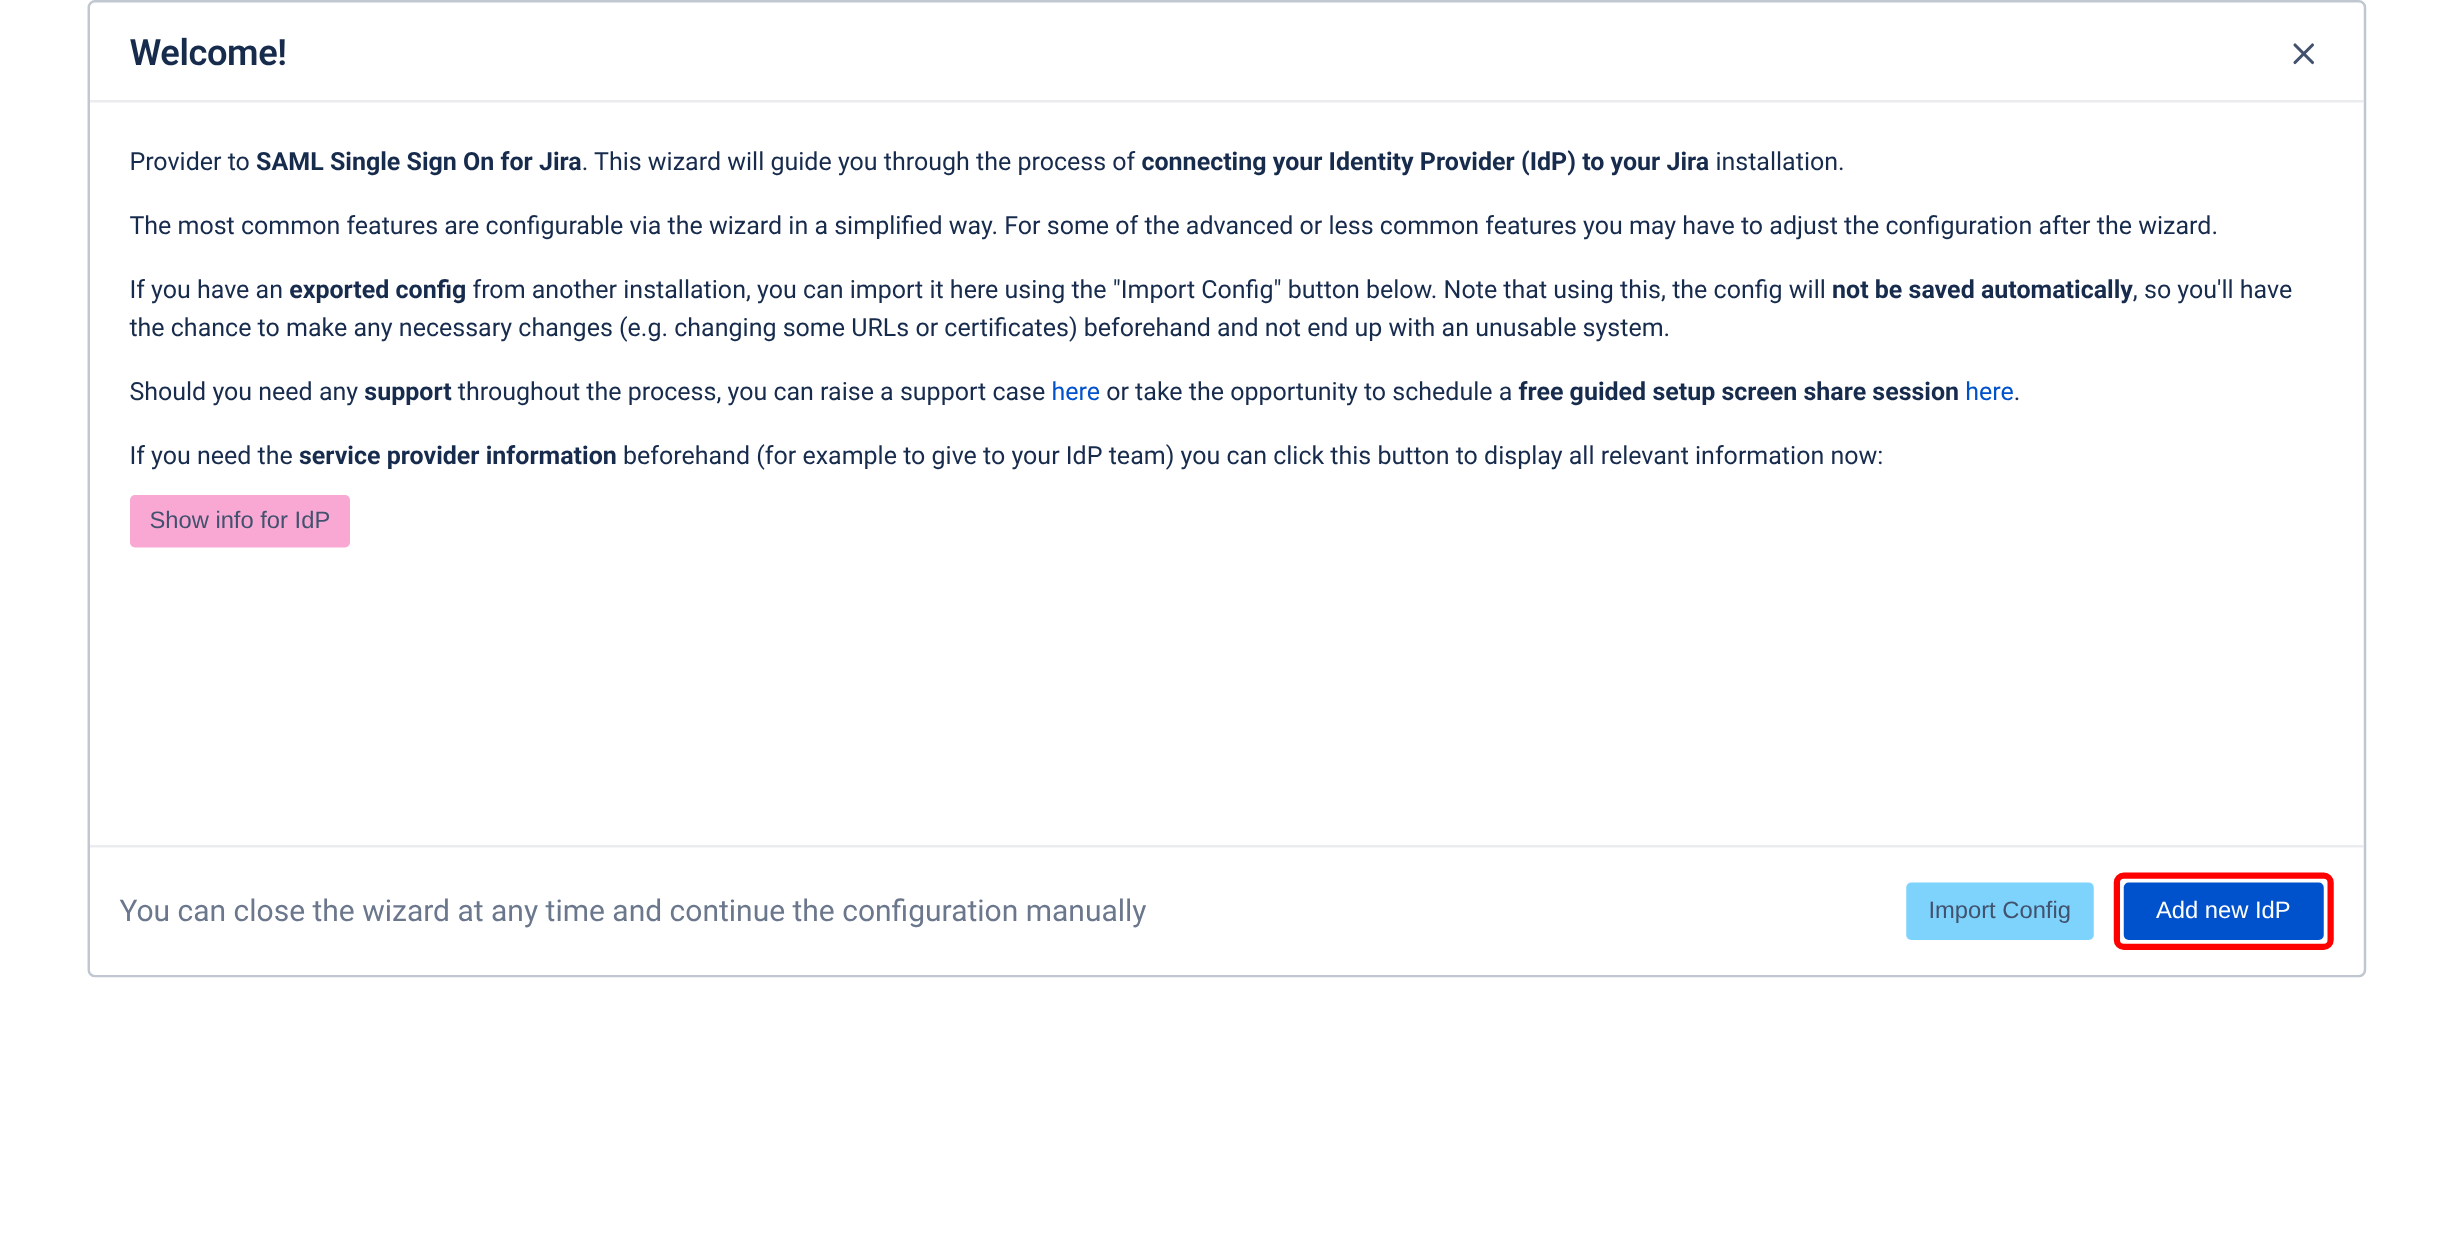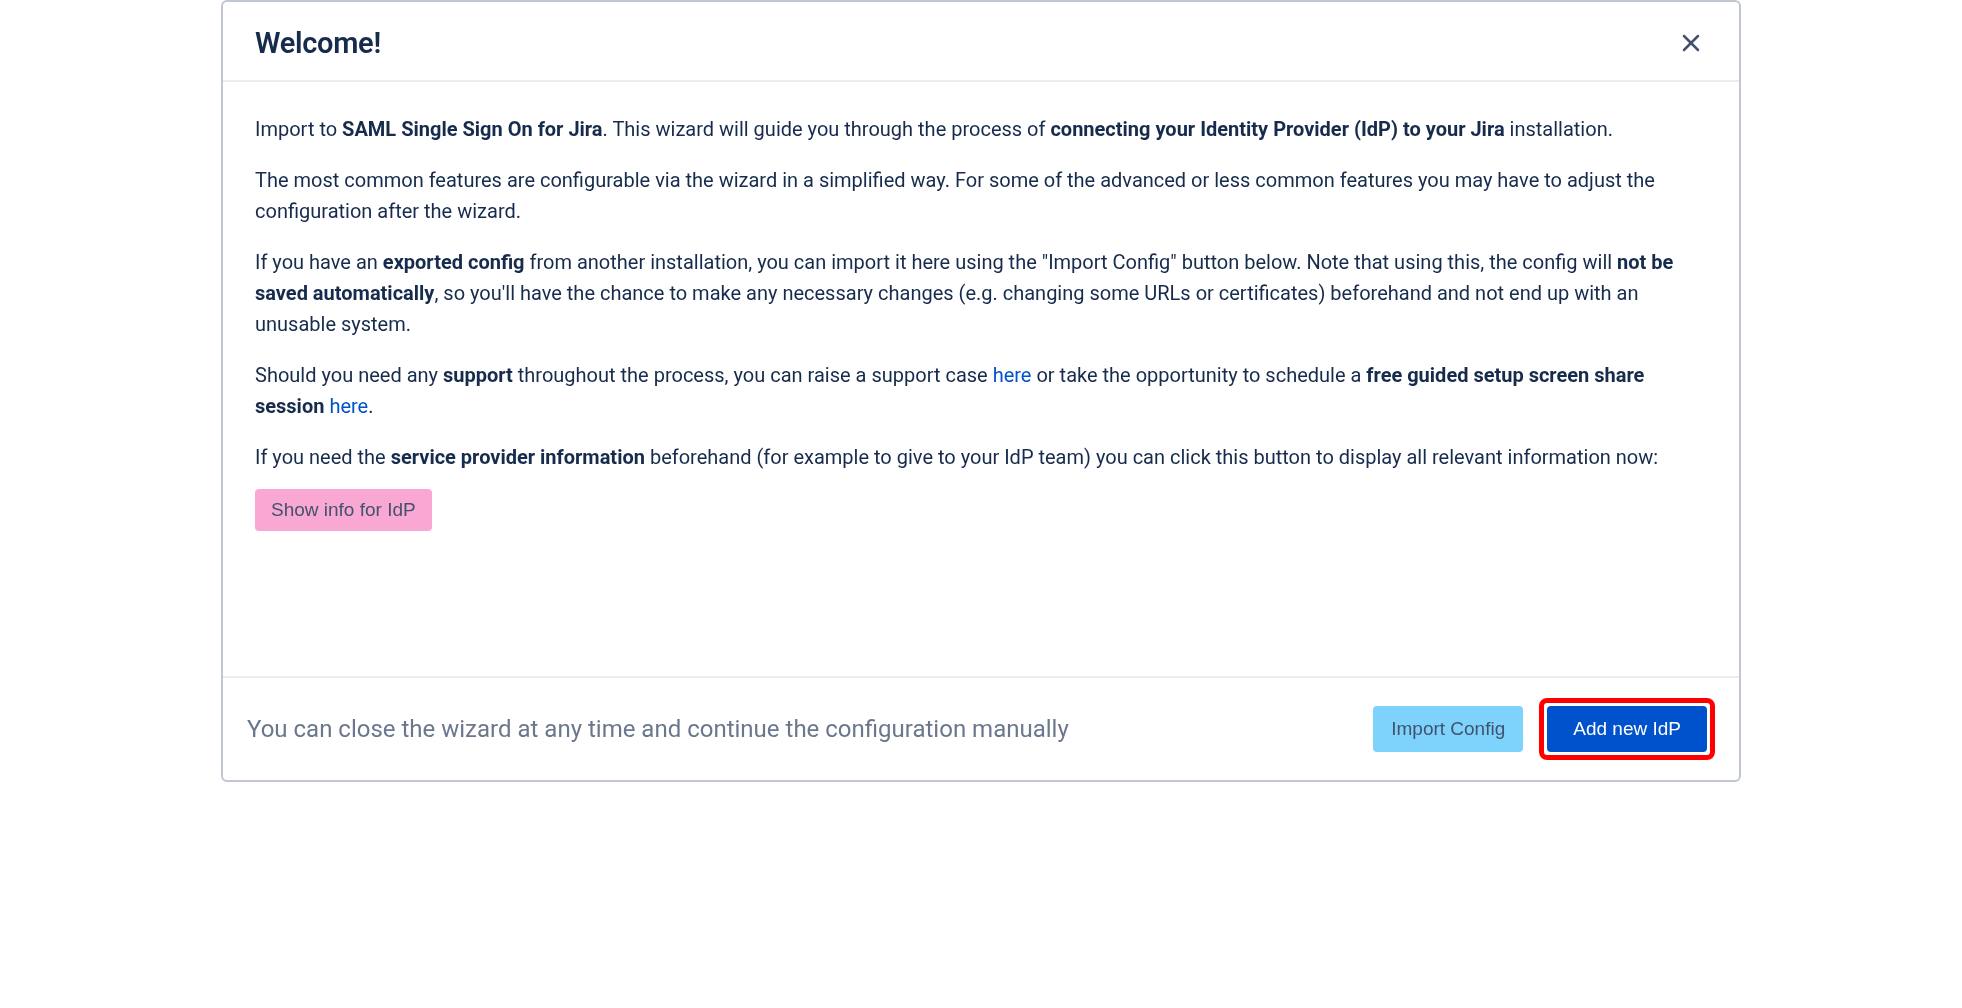--- a/index.html
+++ b/index.html
@@ -8,21 +8,21 @@
       box-sizing: border-box;
     }
     body {
       font-family: -apple-system, BlinkMacSystemFont, 'Segoe UI', Roboto, Helvetica, Arial, sans-serif;
       background: #fff;
       color: #172B4D;
     }
     .modal {
       border: 2px solid #C1C7D0;
       border-radius: 6px;
-      width: 1520px;
+      width: 1823px;
       margin: 0 auto;
       background: #fff;
       display: flex;
       flex-direction: column;
       min-height: 782px;
     }
     .modal-header {
       display: flex;
       justify-content: space-between;
       align-items: center;
@@ -132,21 +132,21 @@
     <button class="close-btn">
       <svg viewBox="0 0 24 24" fill="none" stroke="currentColor" stroke-width="2.5" stroke-linecap="round">
         <line x1="5" y1="5" x2="19" y2="19"></line>
         <line x1="19" y1="5" x2="5" y2="19"></line>
       </svg>
     </button>
   </div>
 
   <div class="modal-body">
     <p>
-      <span>Import to </span><b>SAML Single Sign On for Jira</b><span>. This wizard will guide you through the process of </span><b>connecting your Identity Provider (IdP) to your Jira</b><span> installation.</span>
+      <span>Provider to </span><b>SAML Single Sign On for Jira</b><span>. This wizard will guide you through the process of </span><b>connecting your Identity Provider (IdP) to your Jira</b><span> installation.</span>
     </p>
 
     <p>The most common features are configurable via the wizard in a simplified way. For some of the advanced or less common features you may have to adjust the configuration after the wizard.</p>
 
     <p>
       <span>If you have an </span><b>exported config</b><span> from another installation, you can import it here using the "Import Config" button below. Note that using this, the config will </span><b>not be saved automatically</b><span>, so you'll have the chance to make any necessary changes (e.g. changing some URLs or certificates) beforehand and not end up with an unusable system.</span>
     </p>
 
     <p>
       <span>Should you need any </span><b>support</b><span> throughout the process, you can raise a support case </span><a class="link">here</a><span> or take the opportunity to schedule a </span><b>free guided setup screen share session</b><span> </span><a class="link">here</a><span>.</span>

